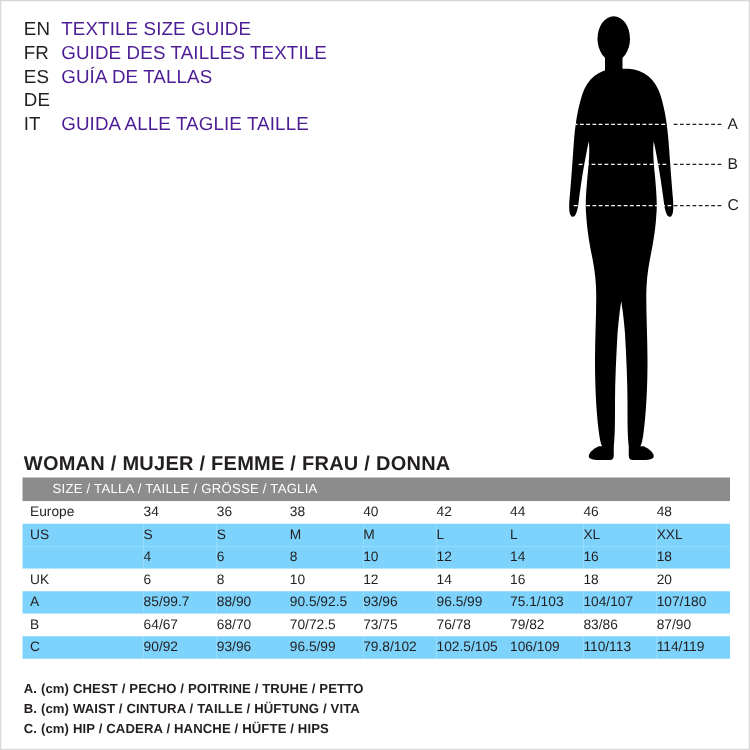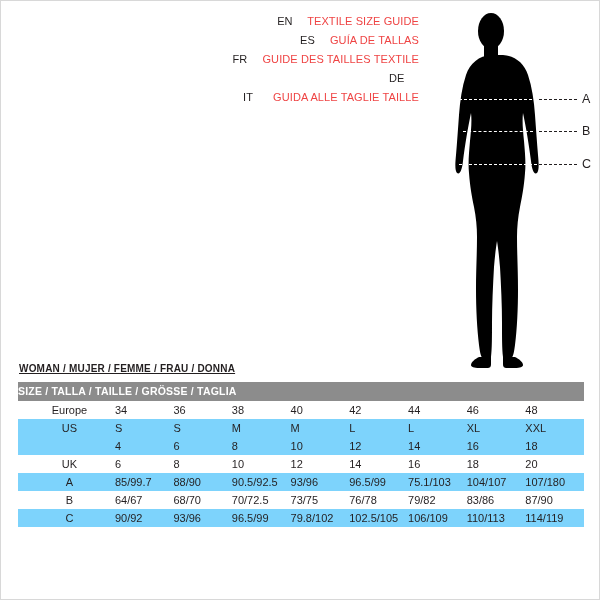--- a/index.html
+++ b/index.html
@@ -27,31 +27,30 @@
   .langs {
     position: absolute;
     left: 18px;
     top: 14px;
     width: 400px;
   }
   .lang-row {
     display: flex;
     align-items: baseline;
     height: 19px;
-    font-size: 11px;
+    font-size: 15px;
     letter-spacing: 0.1px;
-    justify-content: flex-end;
   }
   .lang-code {
     width: 30px;
     flex: 0 0 30px;
     color: #231f20;
   }
   .lang-text {
-    color: #ef4444;
+    color: #4c1d95;
   }
 
   
   .figure {
     position: absolute;
     left: 420px;
     top: 8px;
     width: 170px;
     height: 360px;
   }
@@ -69,25 +68,24 @@
     position: absolute;
     font-size: 12.5px;
     color: #231f20;
   }
 
   
   .woman-title {
     position: absolute;
     left: 18px;
     top: 362px;
-    font-size: 10px;
+    font-size: 16px;
     font-weight: bold;
     color: #231f20;
     letter-spacing: 0.2px;
-    text-decoration: underline;
   }
 
   table.size {
     position: absolute;
     left: 17px;
     top: 381px;
     width: 566px;
     border-collapse: collapse;
     font-size: 11px;
     color: #231f20;
@@ -96,31 +94,30 @@
     padding: 1px 0 1px 0;
     height: 16px;
     line-height: 15px;
   }
   table.size tr.hdr {
     background: #8c8c8c;
     color: #ffffff;
     font-weight: normal;
   }
   table.size tr.hdr td {
-    padding-left: 0;
+    padding-left: 24px;
     font-size: 10.5px;
     letter-spacing: 0.2px;
     height: 17px;
-    font-weight: bold;
   }
   table.size tr.shade { background: #7dd3fc; }
   table.size tr.plain { background: #ffffff; }
   table.size td.lbl {
     padding-left: 6px;
-    text-align: center;
+    text-align: left;
     width: 92px;
   }
   table.size td.val {
     text-align: left;
     width: 59px;
   }
 
   
   .notes {
     position: absolute;
@@ -140,26 +137,26 @@
 <body>
 
 <div class="page">
 
   <div class="langs">
     <div class="lang-row">
       <span class="lang-code">EN</span>
       <span class="lang-text">TEXTILE SIZE GUIDE</span>
     </div>
     <div class="lang-row">
+      <span class="lang-code">FR</span>
+      <span class="lang-text">GUIDE DES TAILLES TEXTILE</span>
+    </div>
+    <div class="lang-row">
       <span class="lang-code">ES</span>
       <span class="lang-text">GUÍA DE TALLAS</span>
-    </div>
-    <div class="lang-row">
-      <span class="lang-code">FR</span>
-      <span class="lang-text">GUIDE DES TAILLES TEXTILE</span>
     </div>
     <div class="lang-row">
       <span class="lang-code">DE</span>
     </div>
     <div class="lang-row">
       <span class="lang-code">IT</span>
       <span class="lang-text">GUIDA ALLE TAGLIE TAILLE</span>
     </div>
   </div>
 
@@ -313,14 +310,19 @@
         <td class="val">96.5/99</td>
         <td class="val">79.8/102</td>
         <td class="val">102.5/105</td>
         <td class="val">106/109</td>
         <td class="val">110/113</td>
         <td class="val">114/119</td>
       </tr>
     </tbody>
   </table>
 
+  <div class="notes">
+    <div class="note">A. (cm) CHEST / PECHO / POITRINE / TRUHE / PETTO</div>
+    <div class="note">B. (cm) WAIST / CINTURA / TAILLE / HÜFTUNG / VITA</div>
+    <div class="note">C. (cm) HIP / CADERA / HANCHE / HÜFTE / HIPS</div>
+  </div>
 
 </div>
 
 </body></html>

